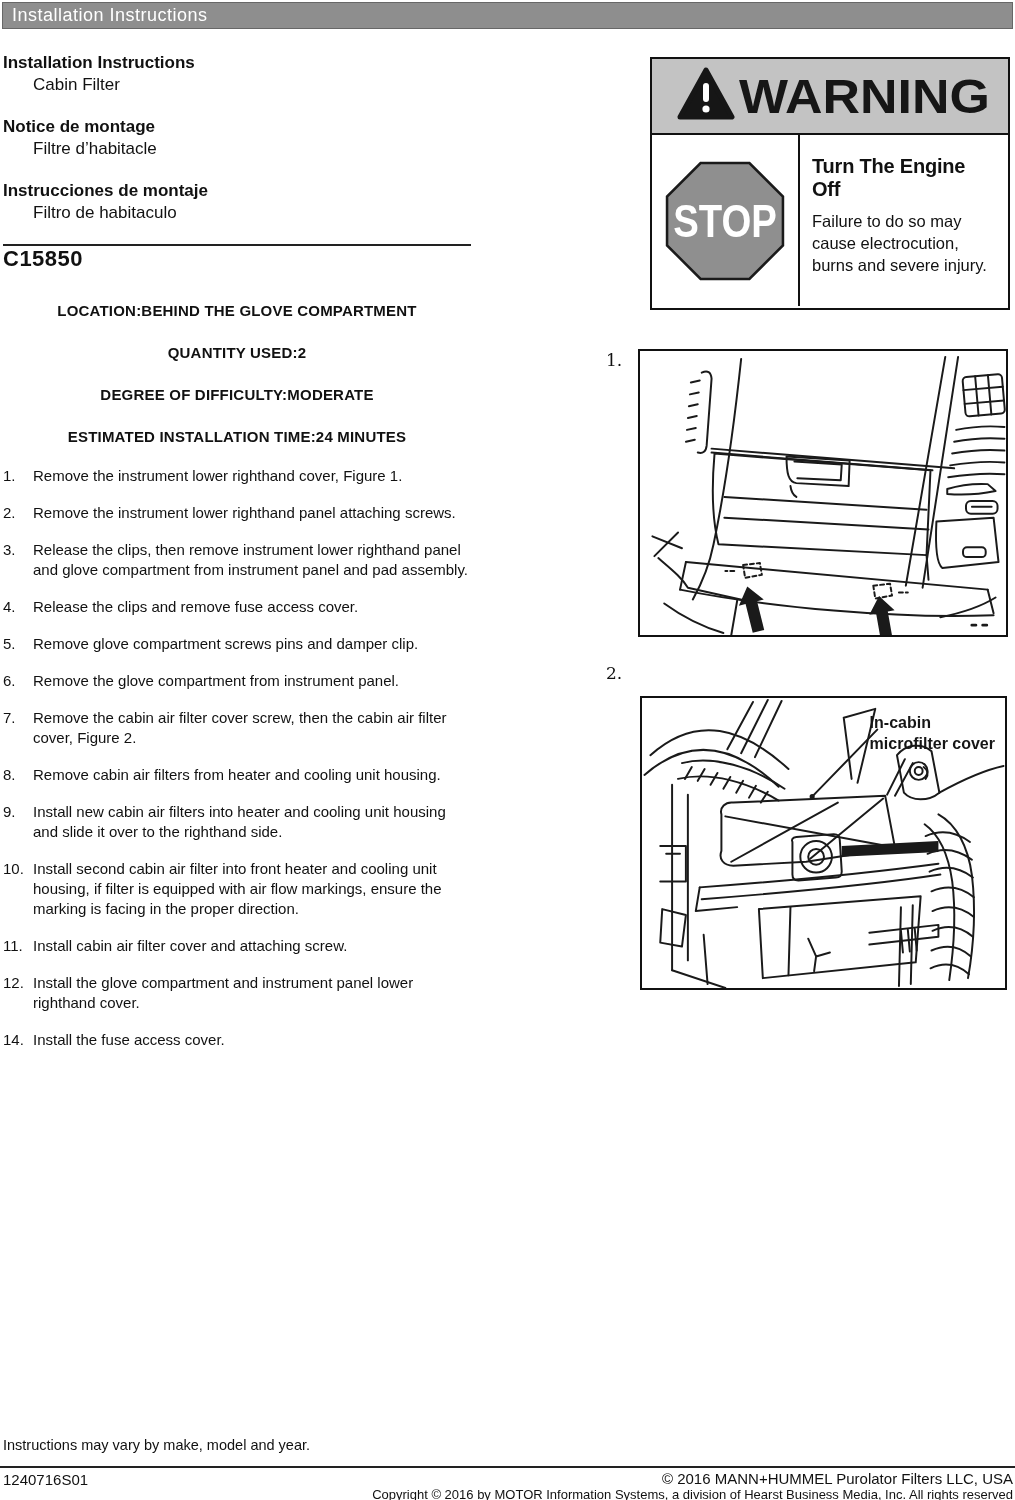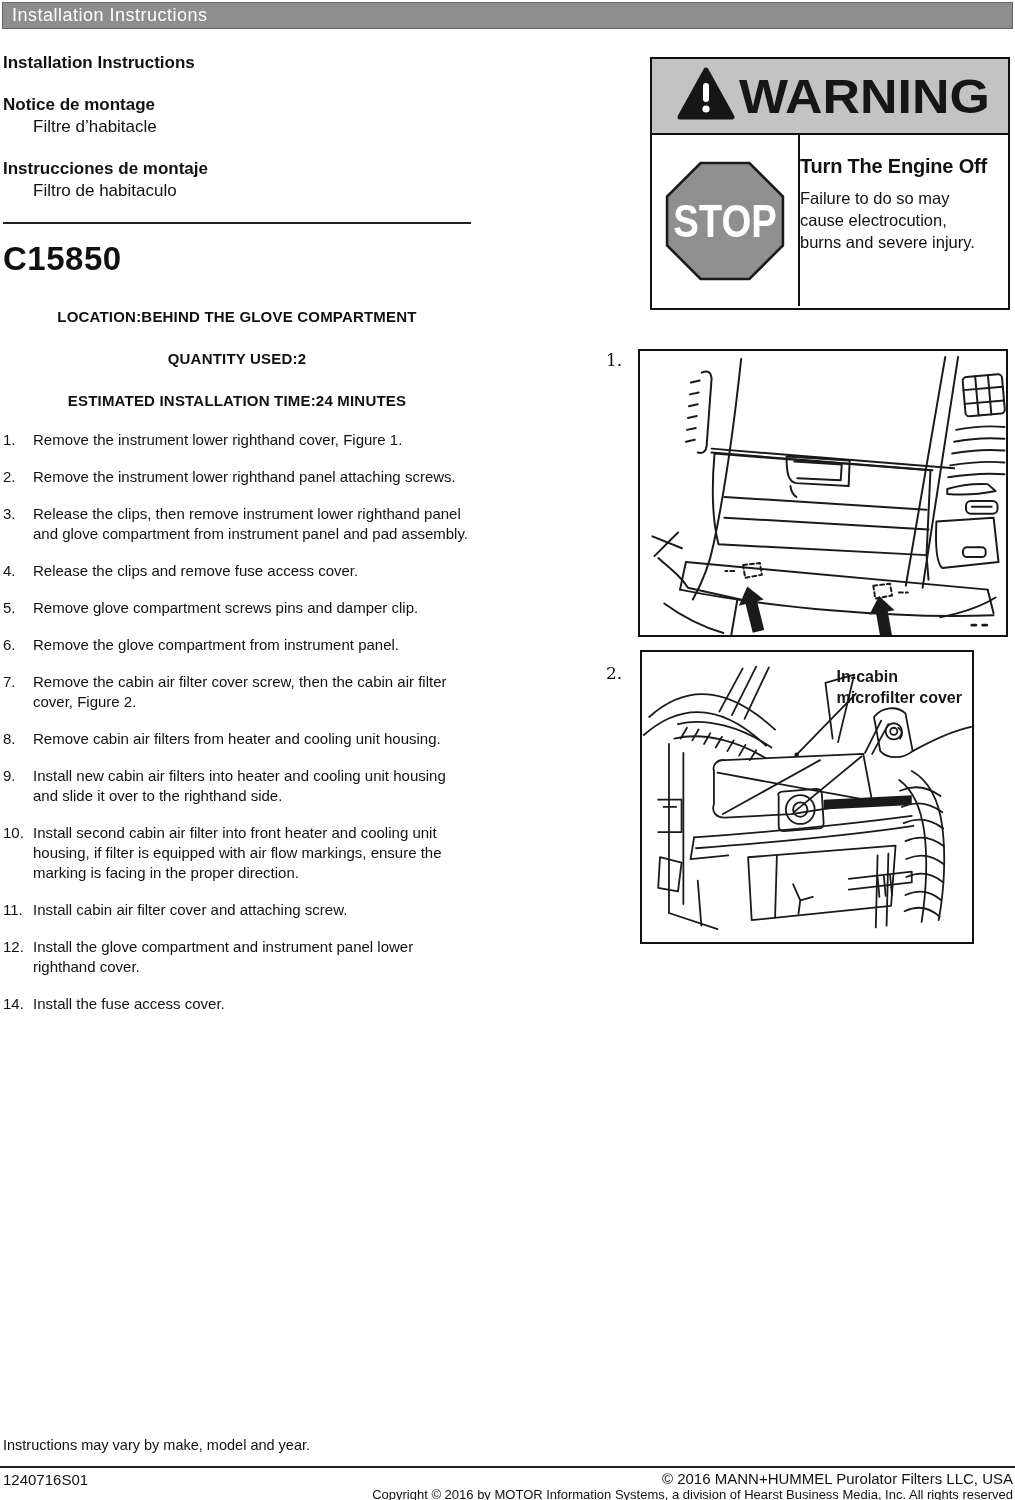--- a/index.html
+++ b/index.html
@@ -14,21 +14,21 @@
     background:#8e8e8e; border:1px solid #676767;
     color:#ffffff; font-size:18px; font-weight:500; letter-spacing:.5px;
     line-height:25px; padding-left:9px;
   }
   
   .left-col { position:absolute; left:3px; top:52px; width:468px; }
   .lang-group { margin-bottom:20px; }
   .lang-title { font-size:17px; font-weight:bold; line-height:22px; }
   .lang-sub   { font-size:17px; line-height:22px; padding-left:30px; }
   .rule { border:none; border-top:2px solid #222; margin-top:20px; }
-  .part-number { font-size:33px; font-weight:bold; margin-top:16px; letter-spacing:.5px; }
+  .part-number { font-size:22px; font-weight:bold; letter-spacing:.5px; }
   .specs { margin-top:30px; }
   .spec-row {
     display:flex; justify-content:center;
     font-size:15px; font-weight:bold; line-height:18px; margin-bottom:24px;
     letter-spacing:.2px;
   }
   .steps { margin-top:-4px; }
   .step { display:flex; margin-bottom:17px; font-size:15px; line-height:20px; }
   .step-num { width:30px; flex:0 0 30px; }
   .step-text { flex:1; }
@@ -43,30 +43,30 @@
   }
   .warning-word {
     font-size:49px; font-weight:800; letter-spacing:0px; color:#161616;
     transform:scaleX(1.06); transform-origin:center;
   }
   .warning-body { display:flex; height:171px; }
   .stop-cell {
     width:148px; flex:0 0 148px; border-right:2px solid #111;
     display:flex; align-items:center; justify-content:center;
   }
-  .warn-text-cell { padding:20px 10px 0 0; }
+  .warn-text-cell { padding:20px 10px 0 12px; }
   .warn-heading { font-size:20px; font-weight:bold; margin-bottom:9px; letter-spacing:-.2px; }
   .warn-line { font-size:16.5px; line-height:22px; }
   
   .fig-num {
     position:absolute; font-family:"DejaVu Serif", serif; font-size:17px; color:#111;
   }
   .fig-box { position:absolute; border:2px solid #111; background:#fff; }
   .fig1-box { left:638px; top:349px; width:370px; height:288px; }
-  .fig2-box { left:640px; top:650px; width:334px; height:294px; }
+  .fig2-box { left:640px; top:696px; width:367px; height:294px; }
   .fig-box svg { display:block; width:100%; height:100%; }
   .fig2-callout {
     position:absolute; right:10px; top:14px; font-size:16px; font-weight:bold;
     line-height:21px; color:#161616;
   }
   
   .vary-note { position:absolute; left:3px; top:1437px; font-size:14.5px; }
   .footer-rule { position:absolute; left:0; top:1466px; width:1015px; border:none; border-top:2px solid #222; }
   .doc-number { position:absolute; left:3px; top:1471px; font-size:15px; }
   .copyright { position:absolute; right:2px; top:1470px; text-align:right; }
@@ -76,40 +76,45 @@
 </head>
 <body>
 
 <div class="topbar">
   <span>Installation Instructions</span>
 </div>
 
 <div class="left-col">
   <div class="lang-group">
     <div class="lang-title">Installation Instructions</div>
+    <div class="lang-sub">Cabin Filter</div>
   </div>
   <div class="lang-group">
     <div class="lang-title">Notice de montage</div>
     <div class="lang-sub">Filtre d’habitacle</div>
   </div>
   <div class="lang-group">
     <div class="lang-title">Instrucciones de montaje</div>
     <div class="lang-sub">Filtro de habitaculo</div>
   </div>
   <hr class="rule">
   <div class="part-number">C15850</div>
 
   <div class="specs">
     <div class="spec-row">
       <span>LOCATION:</span>
       <span>BEHIND THE GLOVE COMPARTMENT</span>
     </div>
     <div class="spec-row">
       <span>QUANTITY USED:</span>
       <span>2</span>
+    </div>
+    <div class="spec-row">
+      <span>DEGREE OF DIFFICULTY:</span>
+      <span>MODERATE</span>
     </div>
     <div class="spec-row">
       <span>ESTIMATED INSTALLATION TIME:</span>
       <span>24 MINUTES</span>
     </div>
   </div>
 
   <div class="steps">
     <div class="step">
         <span class="step-num">1.</span>

